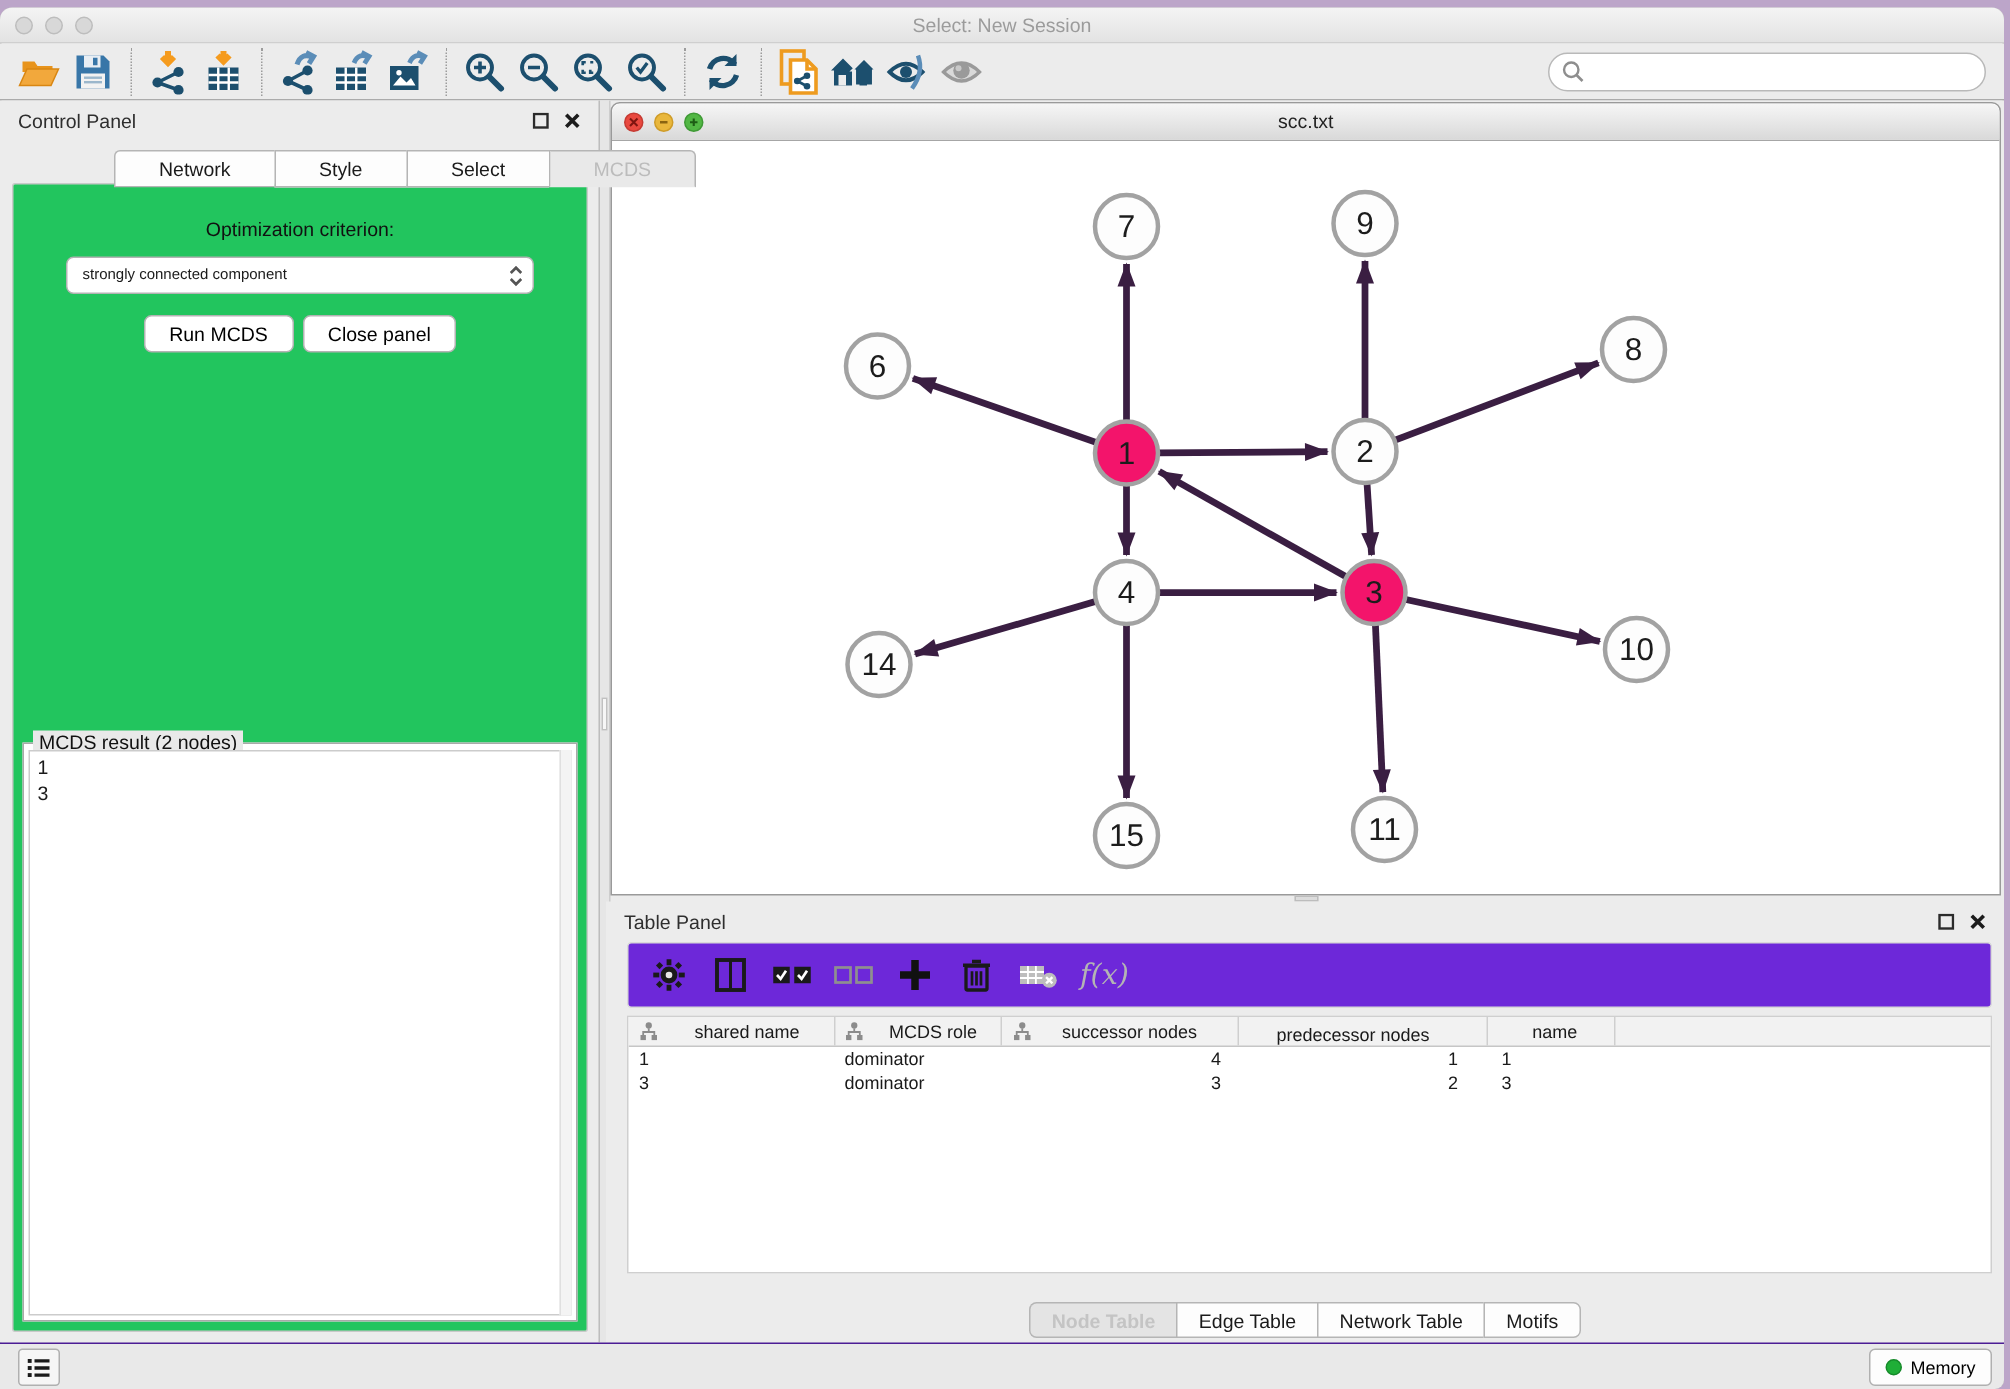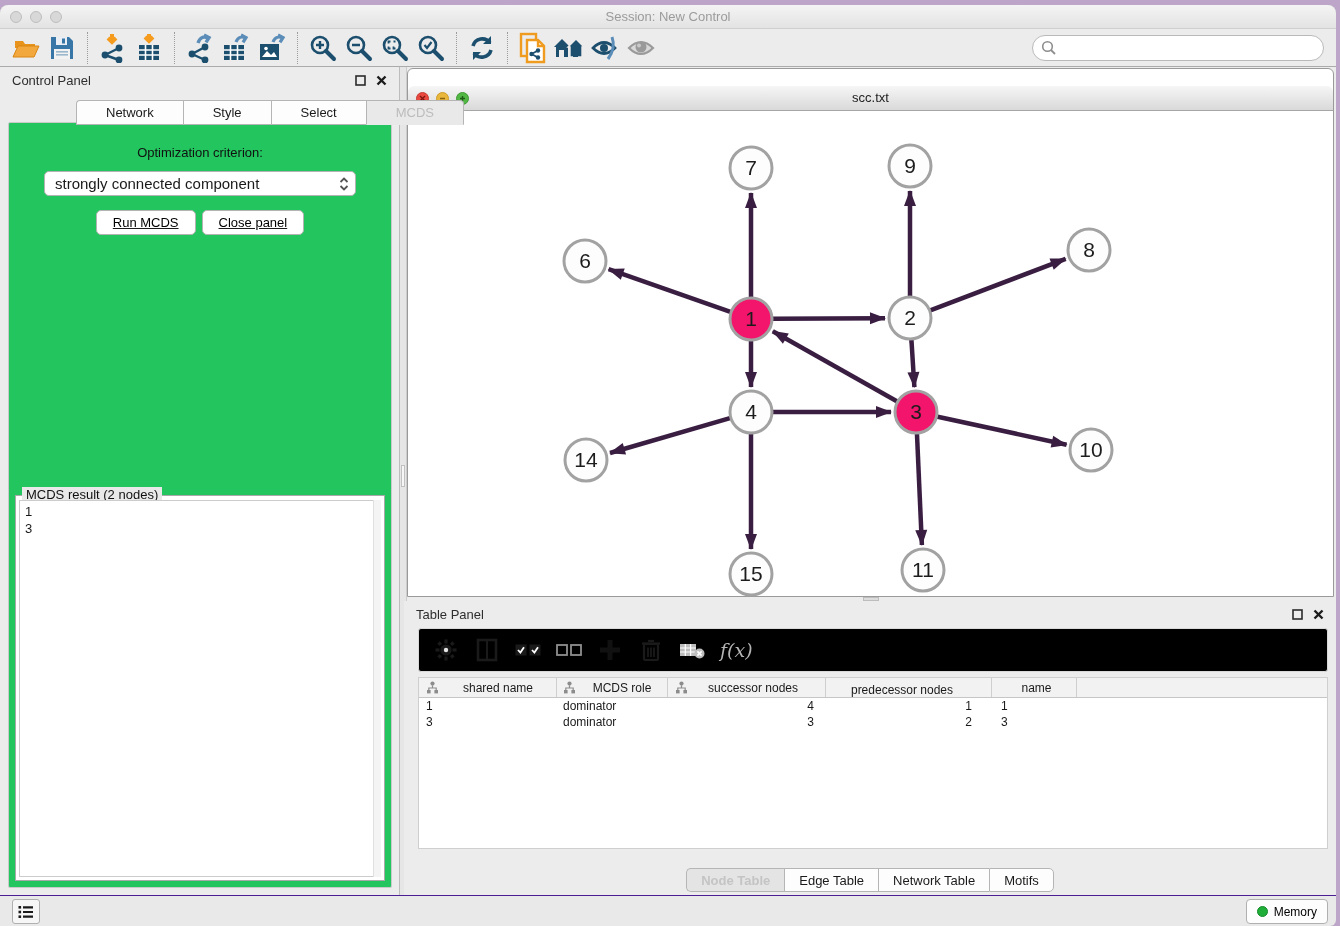--- a/index.html
+++ b/index.html
@@ -42,23 +42,23 @@
   .cp-tab { font-size:13px; padding:4px 29px; background:#fdfdfd; border:1px solid #b5b5b5;
             border-right:none; cursor:pointer; }
   .cp-tab:first-child { border-radius:4px 0 0 0; }
   .cp-tab:last-child { border-right:1px solid #b5b5b5; border-radius:0 4px 0 0; }
   .cp-tab.active { background:#e9e9e9; color:#bcbcbc; border-bottom:1px solid #e9e9e9; }
   .cp-content { position:absolute; left:8px; top:55px; width:384px; height:766px;
                 background:#22c55e; border:1px solid #c9c9c9; border-radius:2px; }
   .opt-label { text-align:center; margin-top:22px; font-size:13px; color:#111; }
   .select { margin:11px auto 0; width:312px; height:25px; background:#fff; border:1px solid #b3b3b3;
             border-radius:5px; display:flex; align-items:center; padding:0 6px 0 10px;
-            font-size:15px; cursor:pointer; }
+            font-size:10px; cursor:pointer; }
   .select .chev { margin-left:auto; }
-  .btn-row { display:flex; justify-content:center; gap:6px; margin-top:14px;text-decoration:underline; }
+  .btn-row { display:flex; justify-content:center; gap:6px; margin-top:14px; }
   .push-btn { font-size:13px; padding:4px 16px; background:#fff; border:1px solid #b3b3b3;
               border-radius:5px; cursor:pointer; font-family:inherit; }
   .result-box { position:absolute; left:6px; right:6px; top:372px; bottom:6px;
                 border:1px solid #a9a9a9; background:#fff; }
   .result-legend { position:absolute; left:6px; top:-9px; background:#e9e9e9;
                    font-size:13px; padding:0 4px; color:#111; }
   .result-area { position:absolute; left:3px; right:3px; top:4px; bottom:3px; background:#fff;
                  border:1px solid #cccccc; font-size:13px; line-height:17px; padding:2px 5px;
                  white-space:pre-line; overflow:hidden; }
   .scroll-track { position:absolute; right:3px; top:4px; bottom:3px; width:8px;
@@ -67,37 +67,37 @@
   
   #v-split { position:absolute; left:399px; top:0; width:8px; height:828px; background:#e6e6e6;
              border-left:1px solid #bdbdbd; border-right:1px solid #cdcdcd; cursor:col-resize; }
   #v-split .grip { position:absolute; left:1px; top:398px; width:4px; height:22px;
                    background:#f6f6f6; border:1px solid #c0c0c0; }
 
   
   #net-window { position:absolute; left:407px; top:1px; width:927px; height:529px;
                 border:1px solid #9a9a9a; border-radius:6px 6px 0 0; background:#fff; }
   .net-titlebar { height:25px; background:linear-gradient(#f6f6f6,#d9d9d9);
-                  border-bottom:1px solid #a6a6a6; border-radius:6px 6px 0 0; position:relative;margin-top:17px; }
+                  border-bottom:1px solid #a6a6a6; border-radius:6px 6px 0 0; position:relative; }
   .net-traffic { position:absolute; left:8px; top:6px; display:flex; gap:7px; }
   .ntl { width:13px; height:13px; border-radius:50%; display:flex; align-items:center; justify-content:center; cursor:pointer; }
   .ntl.red { background:#e9493f; border:1px solid #c63b33; }
   .ntl.yellow { background:#e9b73c; border:1px solid #cf9c28; }
   .ntl.green { background:#52b744; border:1px solid #3f9a35; }
   .net-title { position:absolute; left:0; right:0; top:4px; text-align:center; font-size:13px; color:#222; }
   #graph-svg { display:block; }
 
   
   #h-split { position:absolute; left:407px; top:530px; width:927px; height:5px; cursor:row-resize; }
   #h-split .grip { position:absolute; left:456px; top:0; width:16px; height:4px;
                    background:#dcdcdc; border:1px solid #bdbdbd; }
 
   
   #table-panel { position:absolute; left:404px; top:534px; width:932px; height:294px; background:#ececec; }
-  .tp-toolbar { position:absolute; left:14px; right:8px; top:27px; height:44px; background:#000000;
+  .tp-toolbar { position:absolute; left:14px; right:8px; top:27px; height:44px; background:#6d28d9;
                 border:1px solid #d9d9d9; border-radius:3px; display:flex; align-items:center;
                 gap:15px; padding:0 14px; }
   .tp-btn { width:26px; height:30px; background:none; border:none; display:flex;
             align-items:center; justify-content:center; cursor:pointer; }
   .tp-btn.disabled { cursor:default; }
   .fx { font-family:"DejaVu Serif", serif; font-style:italic; font-size:19px; color:#b4b4b4; }
   .tp-table { position:absolute; left:14px; right:8px; top:76px; bottom:46px; background:#fff;
               border:1px solid #cfcfcf; overflow:hidden; }
   .t-headrow { display:flex; height:20px; border-bottom:1px solid #c6c6c6; background:#f2f2f2; }
   .t-h { display:flex; align-items:center; gap:5px; padding:0 4px 0 7px; font-size:12px;
@@ -133,21 +133,21 @@
 <body>
 
 <div id="window">
 
   <div class="titlebar">
     <div class="traffic">
       <span class="tl"></span>
       <span class="tl"></span>
       <span class="tl"></span>
     </div>
-    <div class="win-title">Session: New Control</div>
+    <div class="win-title">Select: New Session</div>
   </div>
 
   <div class="toolbar">
     <button class="tb-btn">
       <svg width="28" height="28" viewBox="0 0 28 28">
         <path d="M3 7 h8 l2 3 h10 v4 H3 z" fill="#E8941C"></path>
         <path d="M1 23 l5-11 h21 l-5 11 z" fill="#F2A83C" stroke="#D98612" stroke-width="1"></path>
       </svg>
     </button>
     <button class="tb-btn">

